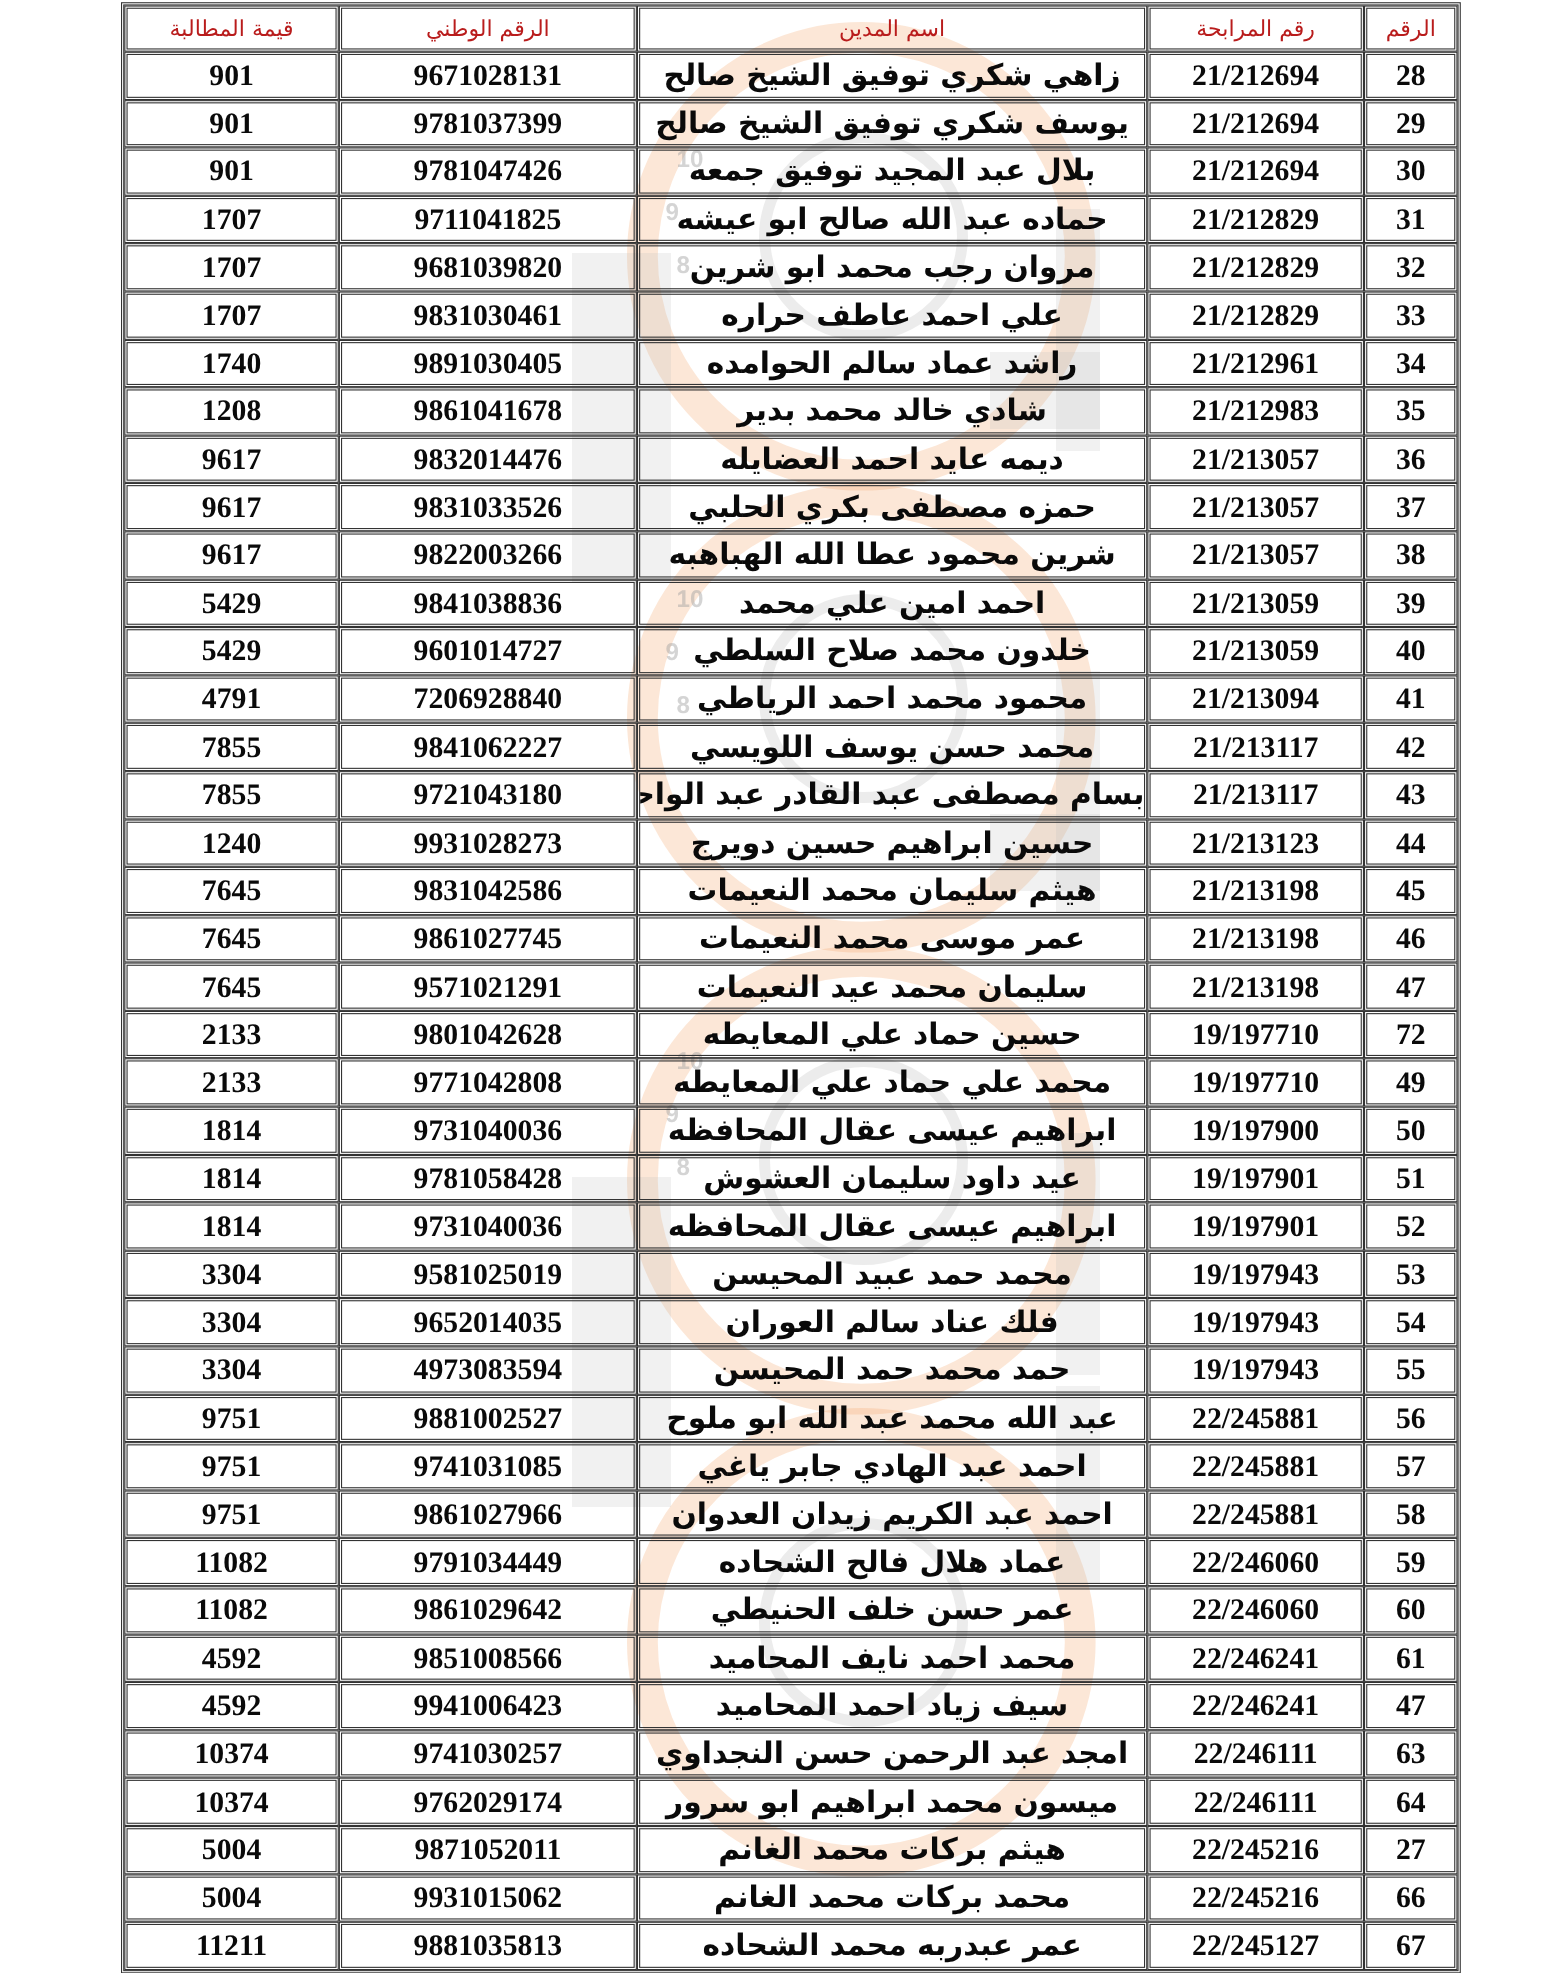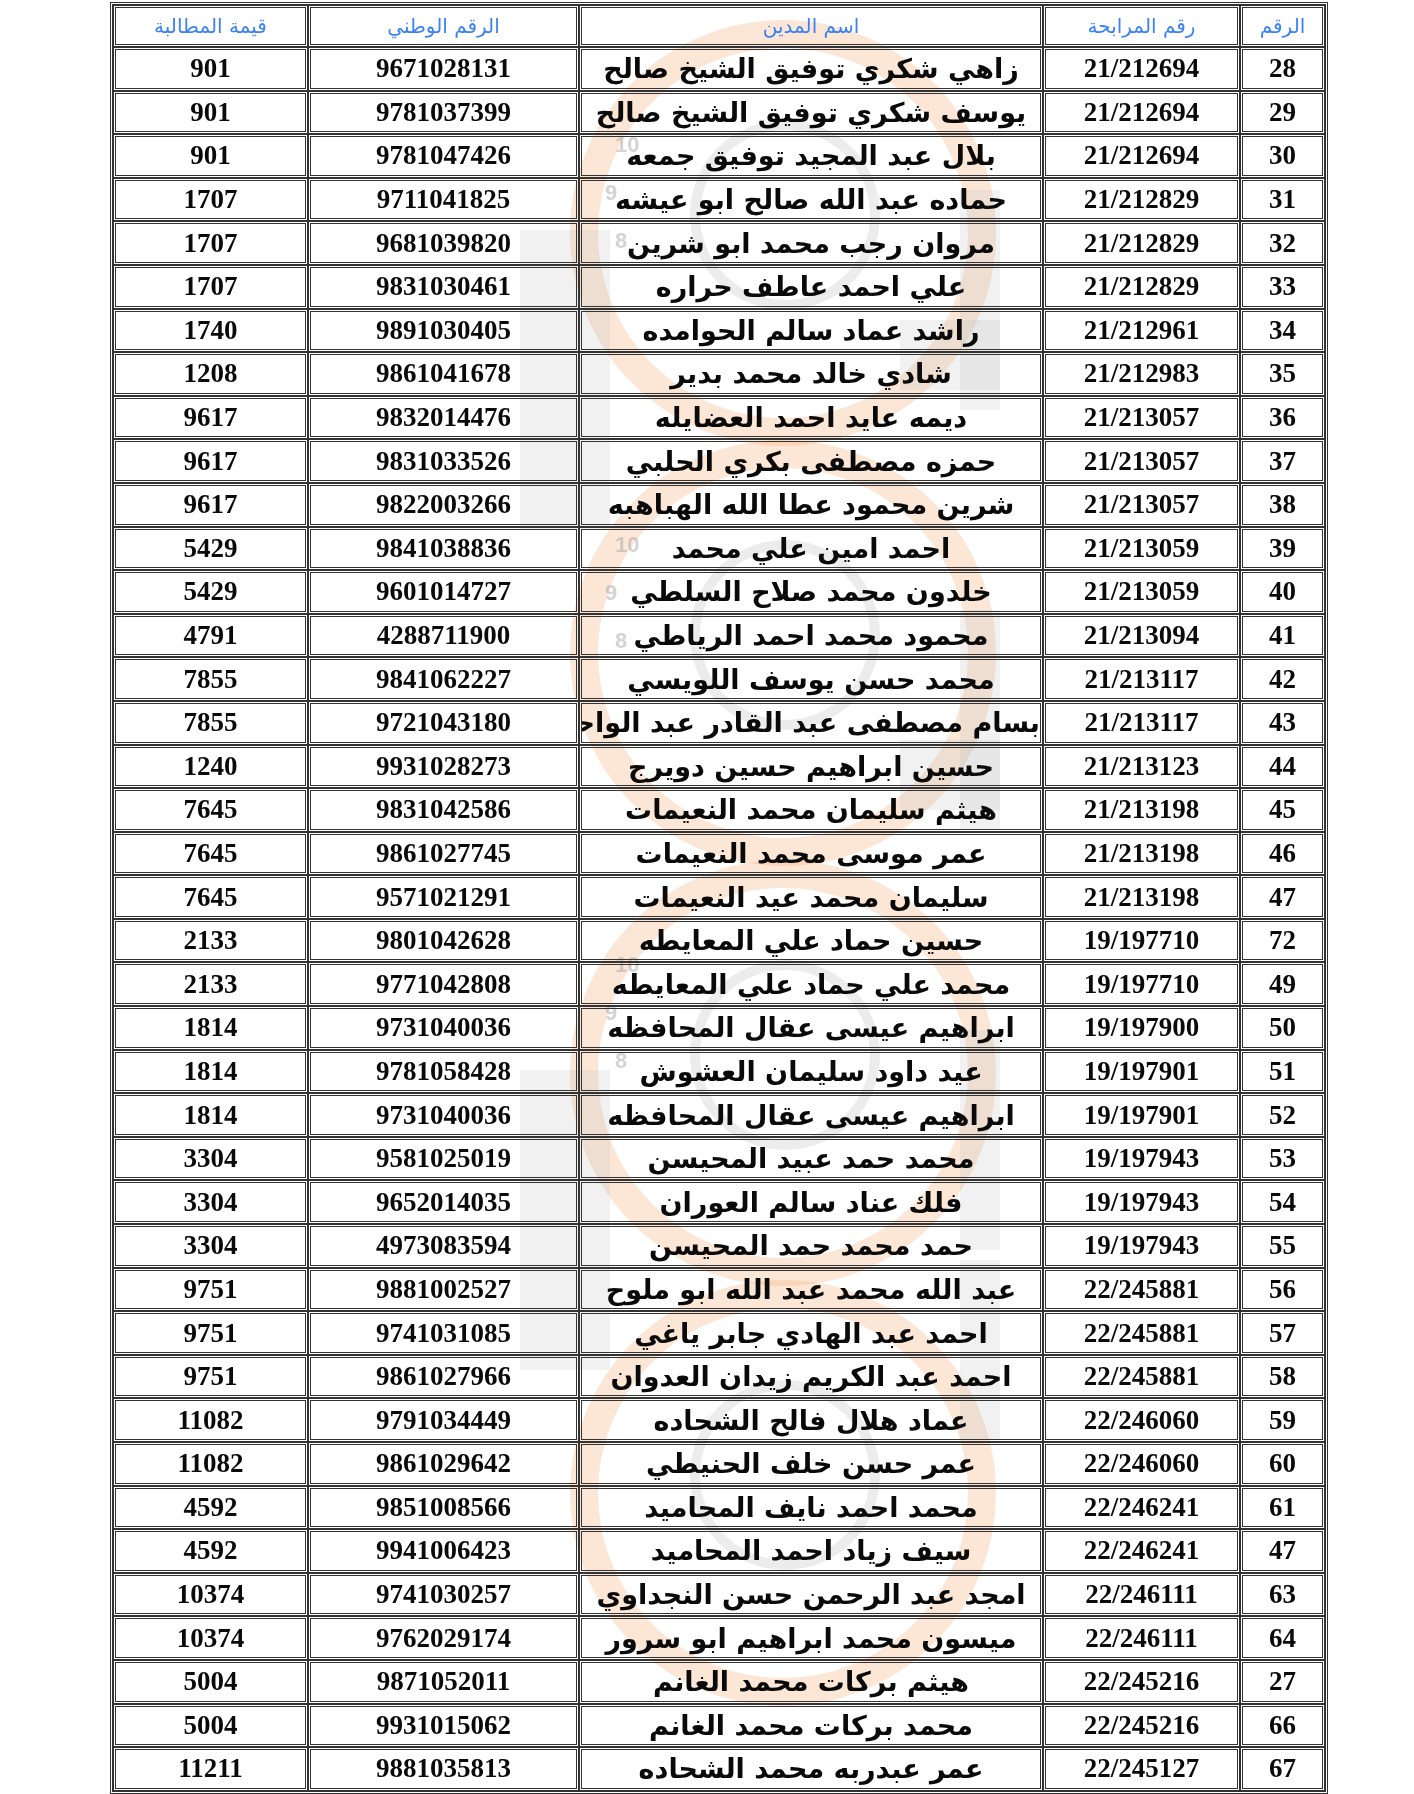--- a/index.html
+++ b/index.html
@@ -33,21 +33,21 @@
     table-layout:fixed;
   }
   table.claims th, table.claims td {
     border:3px double #333;
     text-align:center; vertical-align:middle;
     padding:0; overflow:hidden; white-space:nowrap;
   }
   table.claims th {
     height:36px;
     font-family:"DejaVu Sans", sans-serif; font-weight:normal;
-    font-size:20px; color:#3b82f6;text-align:center;
+    font-size:20px; color:#b91c1c;text-align:center;
   }
   table.claims td {
     height:37.6px;
     font-size:27px; color:#0a0a0a; font-weight:bold;
   }
   td.num { font-family:"Liberation Serif", serif; }
   td.name { font-family:"DejaVu Sans", sans-serif; font-size:21px; }
   col.c-seq { width:85px; }
   col.c-mur { width:197px; }
   col.c-name { width:464px; }
@@ -197,21 +197,21 @@
         <td class="num">40</td>
         <td class="num">21/213059</td>
         <td class="name">خلدون محمد صلاح السلطي</td>
         <td class="num">9601014727</td>
         <td class="num">5429</td>
       </tr>
       <tr>
         <td class="num">41</td>
         <td class="num">21/213094</td>
         <td class="name">محمود محمد احمد الرياطي</td>
-        <td class="num">4288711900</td>
+        <td class="num">7206928840</td>
         <td class="num">4791</td>
       </tr>
       <tr>
         <td class="num">42</td>
         <td class="num">21/213117</td>
         <td class="name">محمد حسن يوسف اللويسي</td>
         <td class="num">9841062227</td>
         <td class="num">7855</td>
       </tr>
       <tr>

